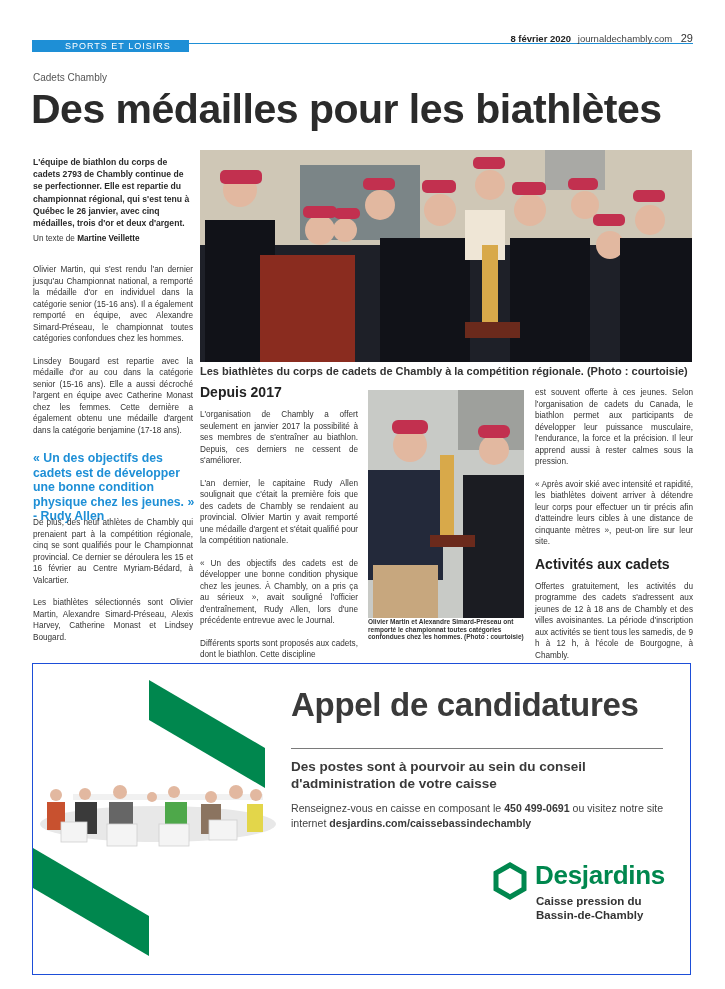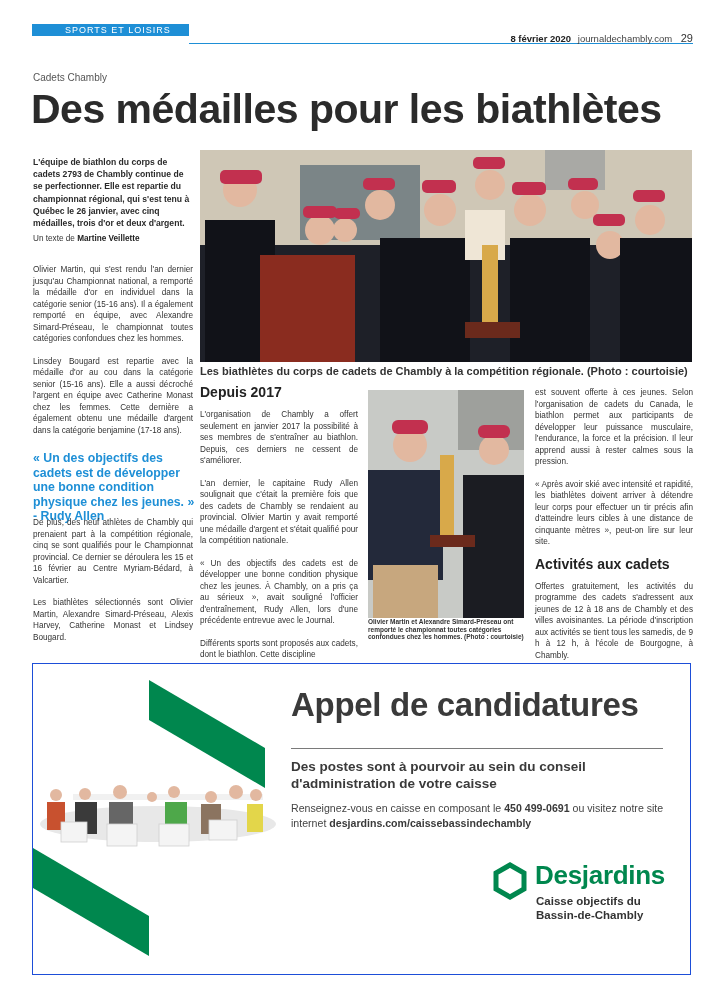--- a/index.html
+++ b/index.html
@@ -1,20 +1,20 @@
 <!DOCTYPE html>
 <html><head>
   <meta charset="utf-8">
   <style>
     html, body { margin: 0; padding: 0; background: #ffffff; }
     body { width: 725px; height: 989px; position: relative; overflow: hidden; font-family: "Liberation Sans", sans-serif; color: #222; }
     .abs { position: absolute; }
 
     
-    .section-bar { left: 32px; top: 24px; width: 157px; height: 12px; background: #1e8fd6; color: #fff; font-size: 9px; letter-spacing: 1px; line-height: 12px; padding-left: 0; }
+    .section-bar { left: 32px; top: 40px; width: 157px; height: 12px; background: #1e8fd6; color: #fff; font-size: 9px; letter-spacing: 1px; line-height: 12px; padding-left: 0; }
     .section-bar span { display: block; padding-left: 33px; }
     .header-rule { left: 189px; top: 43px; width: 504px; height: 1px; background: #1e8fd6; }
     .header-right { right: 32px; top: 32px; font-size: 9.5px; line-height: 12px; color: #222; white-space: nowrap; }
     .header-right .date { font-weight: bold; margin-right: 4px; }
     .header-right .site { color: #444; margin-right: 6px; }
     .header-right .page { font-weight: normal; font-size: 11px; color: #333; }
 
     .kicker { left: 33px; top: 72px; font-size: 10px; color: #555; text-align: center; }
     .headline { left: 31px; top: 86px; font-size: 41px; font-weight: bold; color: #2b2b2b; letter-spacing: -0.5px; white-space: nowrap; }
 
@@ -192,16 +192,16 @@
     <span>Renseignez-vous en caisse en composant le</span>
     <b>450 499-0691</b>
     <span>ou visitez notre site internet</span>
     <b>desjardins.com/caissebassindechambly</b>
   </div>
   <svg class="abs dj-logo-icon" viewBox="0 0 34 38">
     <polygon points="17,3 31,11 31,27 17,35 3,27 3,11" fill="none" stroke="#00874e" stroke-width="5"></polygon>
   </svg>
   <div class="abs dj-name">Desjardins</div>
   <div class="abs dj-sub">
-    <div>Caisse objectifs du</div>
+    <div>Caisse pression du</div>
     <div>Bassin-de-Chambly</div>
   </div>
 </div>
 
 </body></html>

